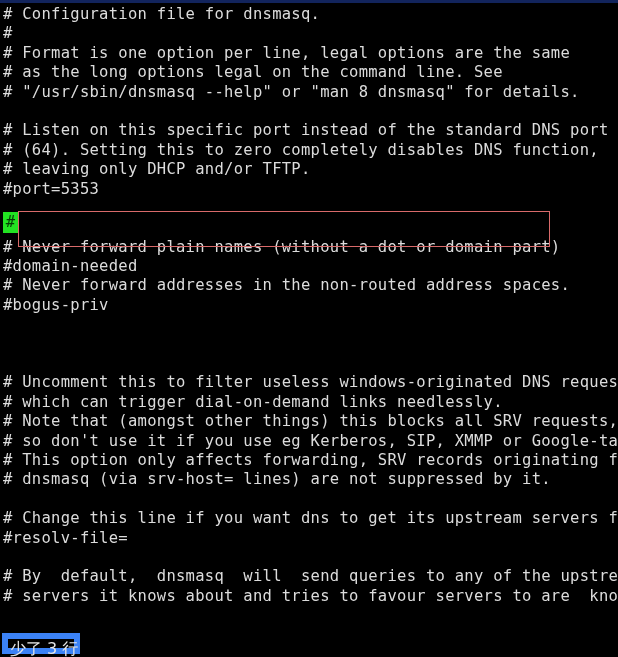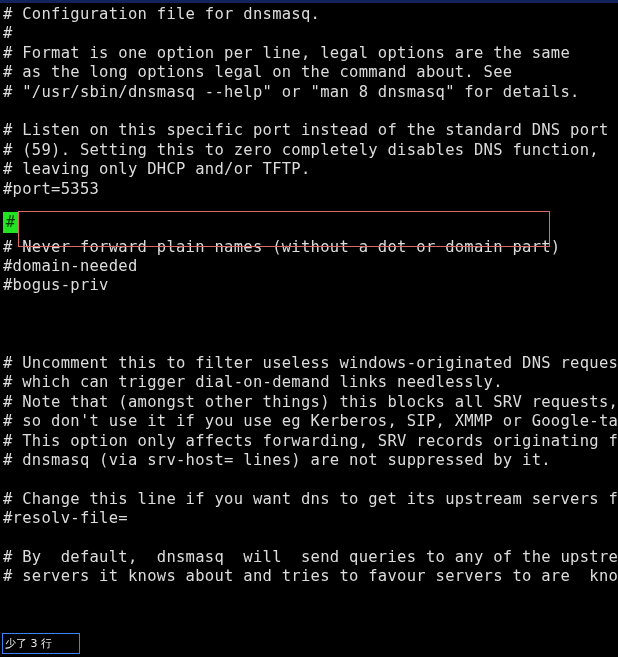--- a/index.html
+++ b/index.html
@@ -92,53 +92,54 @@
     z-index: 3;
   }
 
   
   #bottom-note {
     position: absolute;
     left: 2px;
     top: 633px;
     width: 78px;
     height: 21px;
-    border: 1px solid #3b82f6;
+    border: 6px solid #3b82f6;
     box-sizing: border-box;
     color: #e6e6e6;
-    font-size: 11px;
+    font-size: 16px;
     line-height: 19px;
     padding-left: 2px;
     font-family: "DejaVu Sans", "Liberation Sans", sans-serif;
     white-space: pre;
     z-index: 5;
   }
 </style>
 </head>
 <body>
 
 <div id="terminal">
 
   <div id="top-edge"></div>
 
   <div id="code-area">
     <div class="line"># Configuration file for dnsmasq.</div>
     <div class="line">#</div>
     <div class="line"># Format is one option per line, legal options are the same</div>
-    <div class="line"># as the long options legal on the command about. See</div>
+    <div class="line"># as the long options legal on the command line. See</div>
     <div class="line"># "/usr/sbin/dnsmasq --help" or "man 8 dnsmasq" for details.</div>
     <div class="line blank">&nbsp;</div>
     <div class="line"># Listen on this specific port instead of the standard DNS port</div>
-    <div class="line"># (59). Setting this to zero completely disables DNS function,</div>
+    <div class="line"># (64). Setting this to zero completely disables DNS function,</div>
     <div class="line"># leaving only DHCP and/or TFTP.</div>
     <div class="line">#port=5353</div>
     <div class="line blank">&nbsp;</div>
     <div class="line blank">&nbsp;</div>
     <div class="line"># Never forward plain names (without a dot or domain part)</div>
     <div class="line">#domain-needed</div>
+    <div class="line"># Never forward addresses in the non-routed address spaces.</div>
     <div class="line">#bogus-priv</div>
     <div class="line blank">&nbsp;</div>
     <div class="line blank">&nbsp;</div>
     <div class="line blank">&nbsp;</div>
     <div class="line"># Uncomment this to filter useless windows-originated DNS requests</div>
     <div class="line"># which can trigger dial-on-demand links needlessly.</div>
     <div class="line"># Note that (amongst other things) this blocks all SRV requests,</div>
     <div class="line"># so don't use it if you use eg Kerberos, SIP, XMMP or Google-talk.</div>
     <div class="line"># This option only affects forwarding, SRV records originating for</div>
     <div class="line"># dnsmasq (via srv-host= lines) are not suppressed by it.</div>

